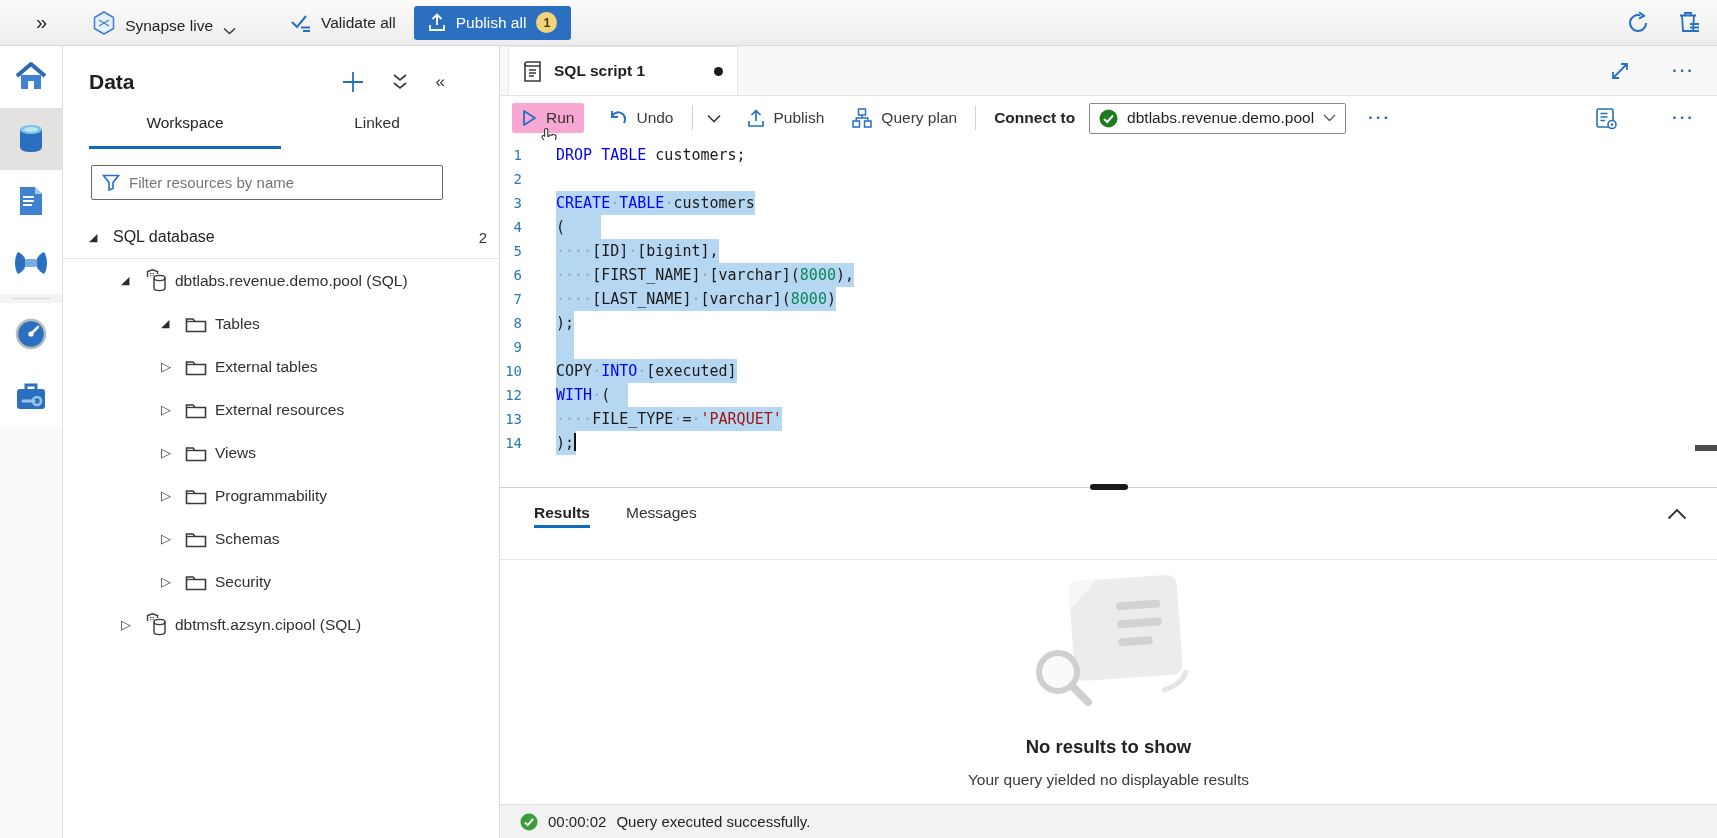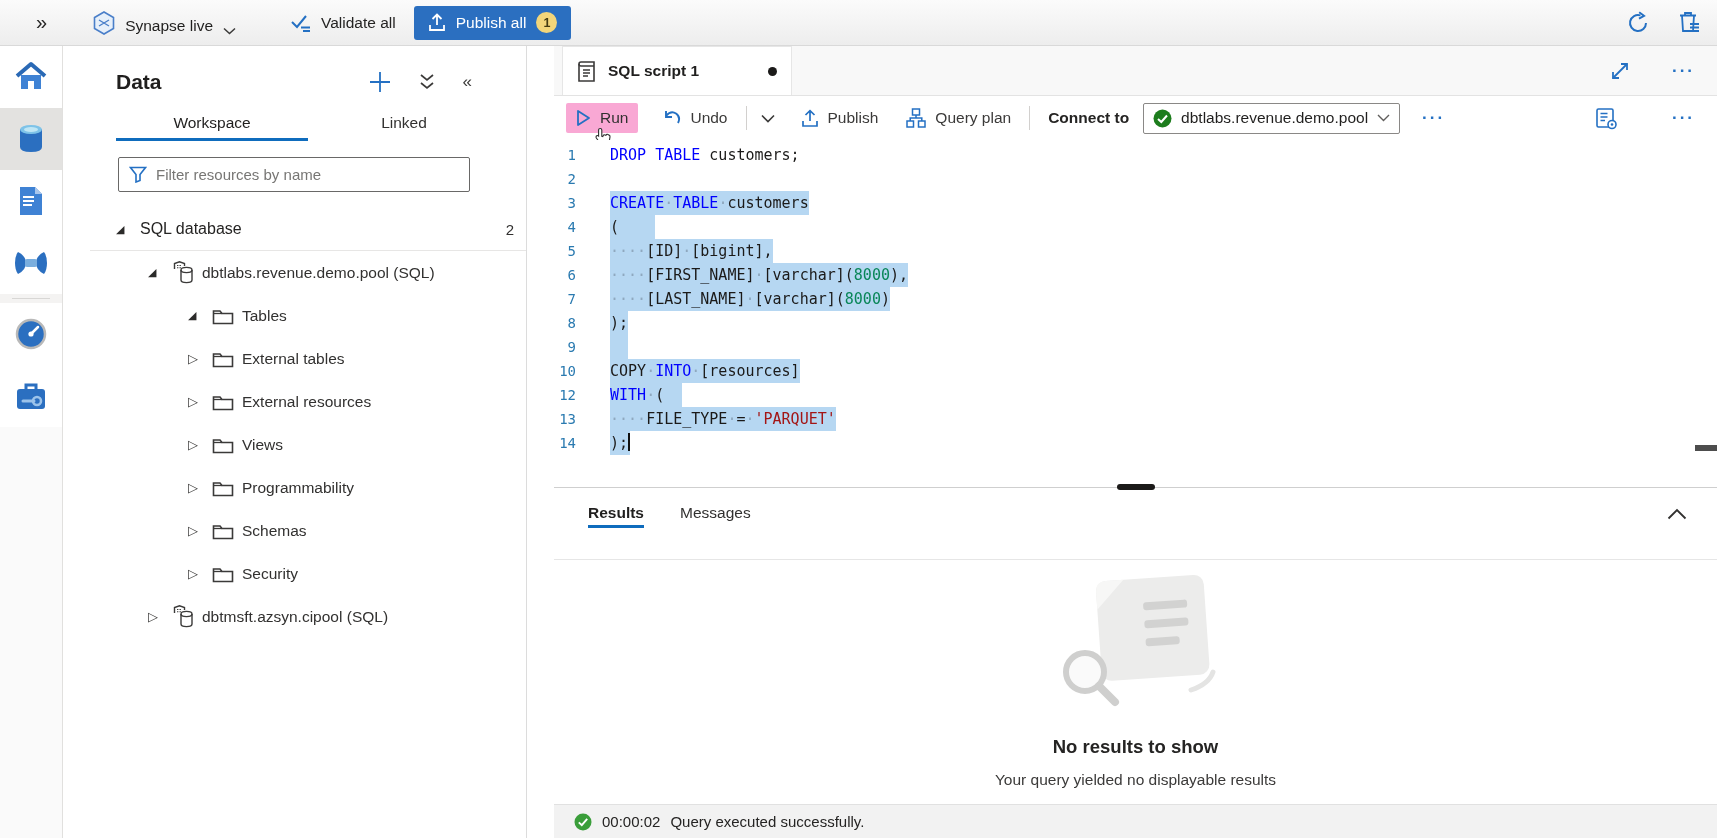--- a/index.html
+++ b/index.html
@@ -17,38 +17,38 @@
   .validate { margin-left:54px; }
   .publish-all { margin-left:18px; height:34px; border:none; border-radius:3px;
                  background:var(--publish-bg); color:#fff; font-size:15.5px;
                  display:flex; align-items:center; gap:10px; padding:0 14px; cursor:pointer;
                  font-family:inherit; }
   .publish-badge { background:var(--badge-bg); color:#433a11; font-size:12.5px; font-weight:bold;
                    width:21px; height:21px; border-radius:50%; display:flex; align-items:center; justify-content:center; }
   .topbar-right { margin-left:auto; display:flex; align-items:center; gap:28px; margin-right:16px; }
 
   
-  .body { flex:1; display:flex; min-height:0;gap:27px; }
+  .body { flex:1; display:flex; min-height:0; }
 
   
   .rail { width:63px; flex:none; background:#f4f3f2; border-right:1px solid #e1e0de;
           display:flex; flex-direction:column; align-items:stretch; }
   .rail-btn { height:62px; display:flex; align-items:center; justify-content:center; cursor:pointer; background:#fff; }
   .rail-btn.selected { background:#e3e2e0; }
   .rail-div { height:1px; background:#d8d7d5; margin:4px 12px; }
   .rail-spacer { flex:1; background:#fafafa; }
 
   
   .datapanel { width:437px; flex:none; background:#fff; border-right:1px solid #dcdcdc; overflow:hidden; }
   .dp-header { display:flex; align-items:center; margin:24px 54px 0 26px; }
   .dp-title { font-size:21px; font-weight:700; color:#201f1e; }
   .dp-actions { margin-left:auto; display:flex; align-items:center; gap:28px; }
   .dp-actions .glyph { color:#3b3a39; font-size:17px; cursor:pointer; }
   .dp-tabs { display:flex; margin:20px 26px 0 26px; }
-  .dp-tab { flex:1; text-align:center; font-size:15.5px; padding-bottom:6px; color:#323130; cursor:pointer;
+  .dp-tab { flex:1; text-align:center; font-size:15.5px; padding-bottom:14px; color:#323130; cursor:pointer;
             border-bottom:3px solid transparent; }
   .dp-tab.active { border-bottom-color:var(--accent); color:#201f1e; }
   .filter-box { margin:16px 56px 0 28px; height:35px; border:1px solid #69686\6; border:1px solid #696867;
                 border-radius:2px; display:flex; align-items:center; gap:9px; padding:0 10px; background:#fff; }
   .filter-box input { border:none; outline:none; flex:1; font-size:15px; color:#323130; font-family:inherit; }
   .filter-box input::placeholder { color:#777674; }
   .tree { margin-top:16px; }
   .tree-row { height:43px; display:flex; align-items:center; font-size:15.5px; color:#323130; cursor:pointer; }
   .tree-row.strong .tlabel { font-weight:400; font-size:16px; color:#252423; }
   .tree-row.divider { border-bottom:1px solid #e7e6e5; }
@@ -531,21 +531,21 @@
             <div class="code-line">
               <span class="ln">8</span>
               <span class="lc sel"><span class="tk-pl">);</span></span>
             </div>
             <div class="code-line">
               <span class="ln">9</span>
               <span class="lc sel"><span class="tk-pl">  </span></span>
             </div>
             <div class="code-line">
               <span class="ln">10</span>
-              <span class="lc sel"><span class="tk-pl">COPY</span><span class="tk-ws">·</span><span class="tk-kw">INTO</span><span class="tk-ws">·</span><span class="tk-pl">[resources]</span></span>
+              <span class="lc sel"><span class="tk-pl">COPY</span><span class="tk-ws">·</span><span class="tk-kw">INTO</span><span class="tk-ws">·</span><span class="tk-pl">[executed]</span></span>
             </div>
             <div class="code-line">
               <span class="ln">12</span>
               <span class="lc sel"><span class="tk-kw">WITH</span><span class="tk-ws">·</span><span class="tk-pl">(</span><span class="tk-pl">  </span></span>
             </div>
             <div class="code-line">
               <span class="ln">13</span>
               <span class="lc sel"><span class="tk-ws">····</span><span class="tk-pl">FILE_TYPE</span><span class="tk-ws">·</span><span class="tk-pl">=</span><span class="tk-ws">·</span><span class="tk-str">'PARQUET'</span></span>
             </div>
             <div class="code-line">

